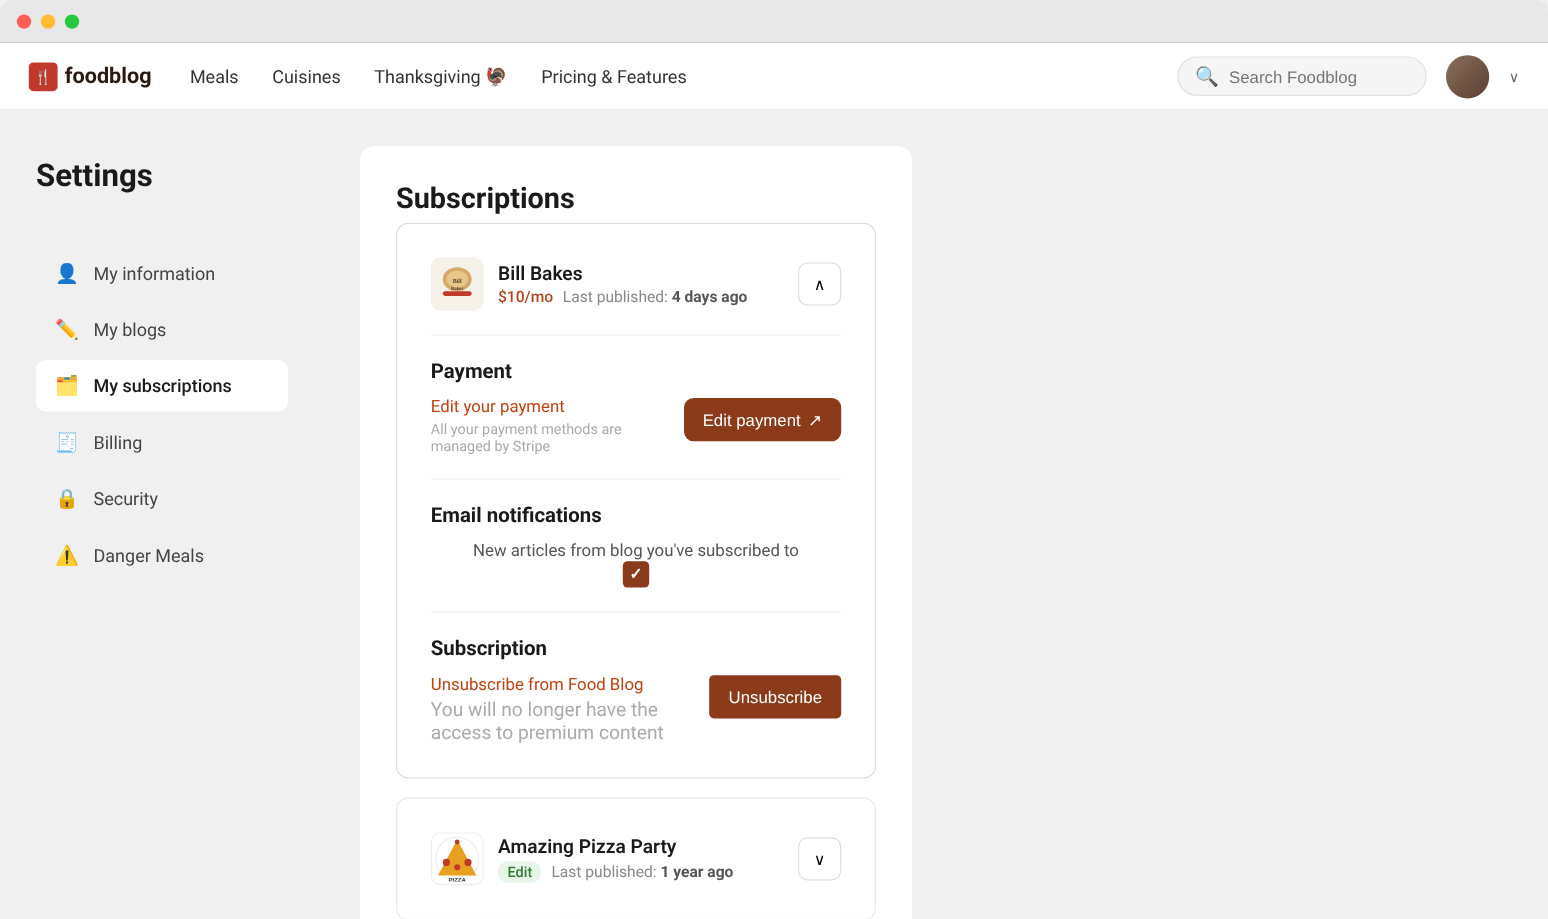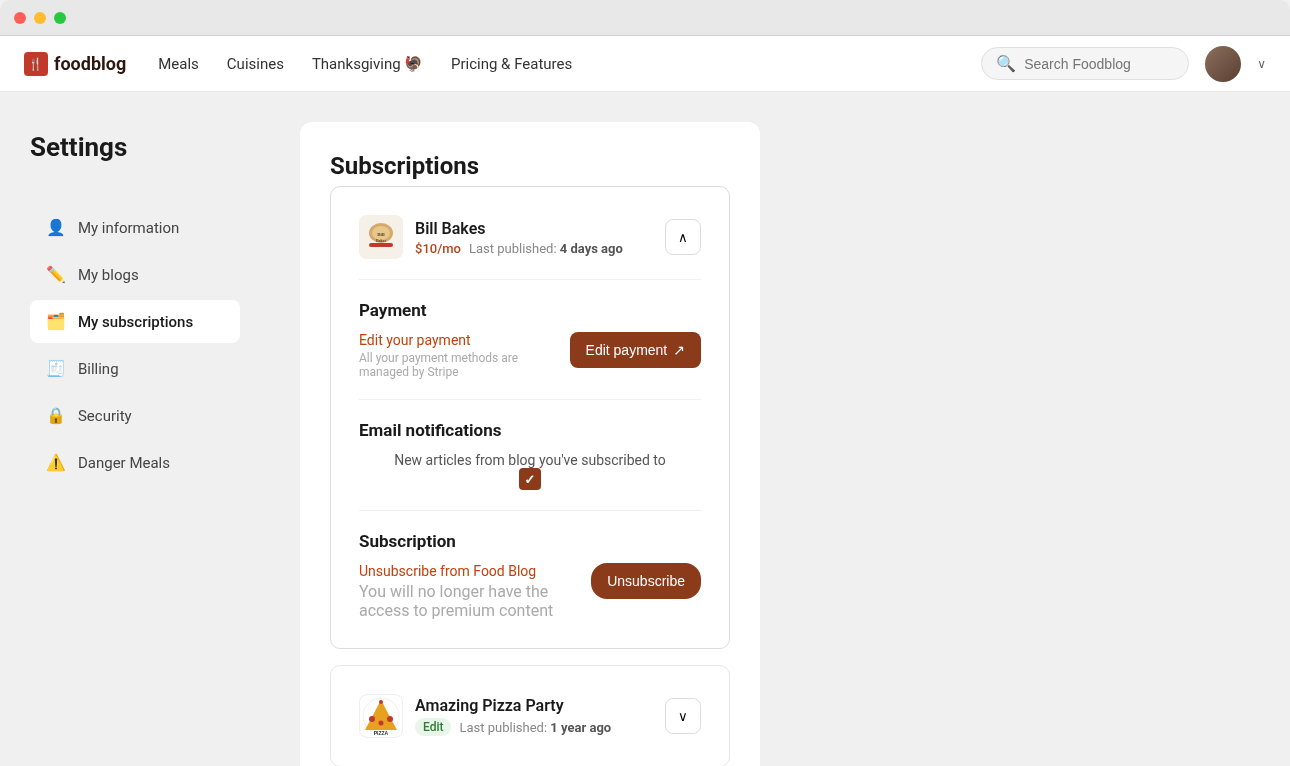--- a/index.html
+++ b/index.html
@@ -66,21 +66,21 @@
     .edit-btn { background: #8b3a1a; color: white; border: none; border-radius: 8px; padding: 10px 16px; font-size: 14px; font-weight: 500; cursor: pointer; display: flex; align-items: center; gap: 6px; white-space: nowrap; }
 
     .notif-row { display: flex; align-items: center; justify-content: space-between; flex-direction: column; }
     .notif-text { font-size: 14px; color: #555; }
     .checkbox-checked { width: 22px; height: 22px; background: #8b3a1a; border-radius: 4px; display: flex; align-items: center; justify-content: center; cursor: pointer; }
     .checkbox-checked::after { content: '✓'; color: white; font-size: 13px; font-weight: 700; }
 
     .unsub-row { display: flex; align-items: flex-start; justify-content: space-between; }
     .unsub-info .unsub-label { font-size: 14px; color: #c2410c; margin-bottom: 3px; }
     .unsub-info .unsub-note { font-size: 16px; color: #aaa; }
-    .unsub-btn { background: #8b3a1a; color: white; border: none; border-radius: 16px; padding: 10px 16px; font-size: 14px; font-weight: 500; cursor: pointer; white-space: nowrap; }
+    .unsub-btn { background: #8b3a1a; color: white; border: none; border-radius: 4px; padding: 10px 16px; font-size: 14px; font-weight: 500; cursor: pointer; white-space: nowrap; }
 
     
     .pizza-logo { width: 44px; height: 44px; border-radius: 8px; background: #fff; border: 1px solid #eee; display: flex; align-items: center; justify-content: center; overflow: hidden; }
   </style>
 </head>
 <body>
 
 <div class="window">
 
   <div class="titlebar">

